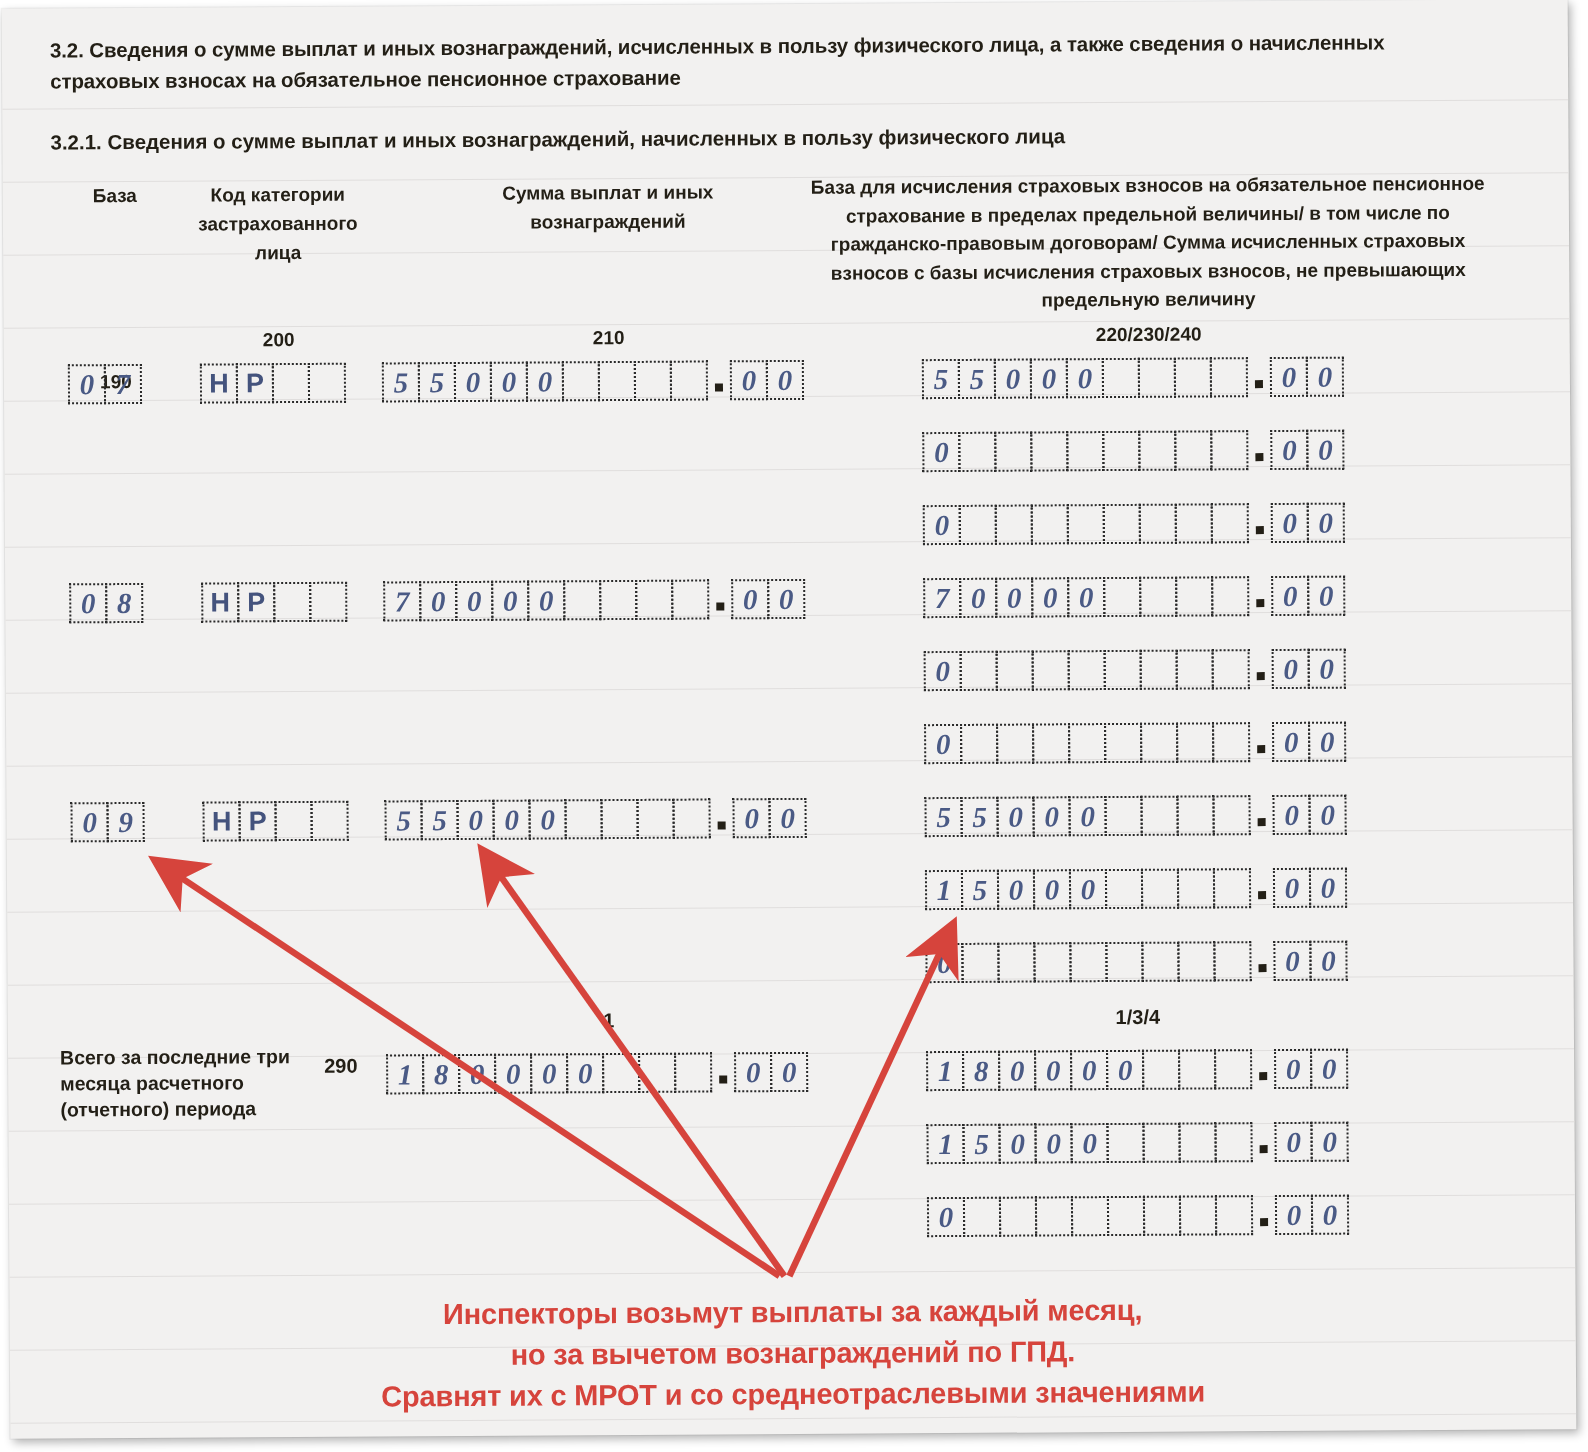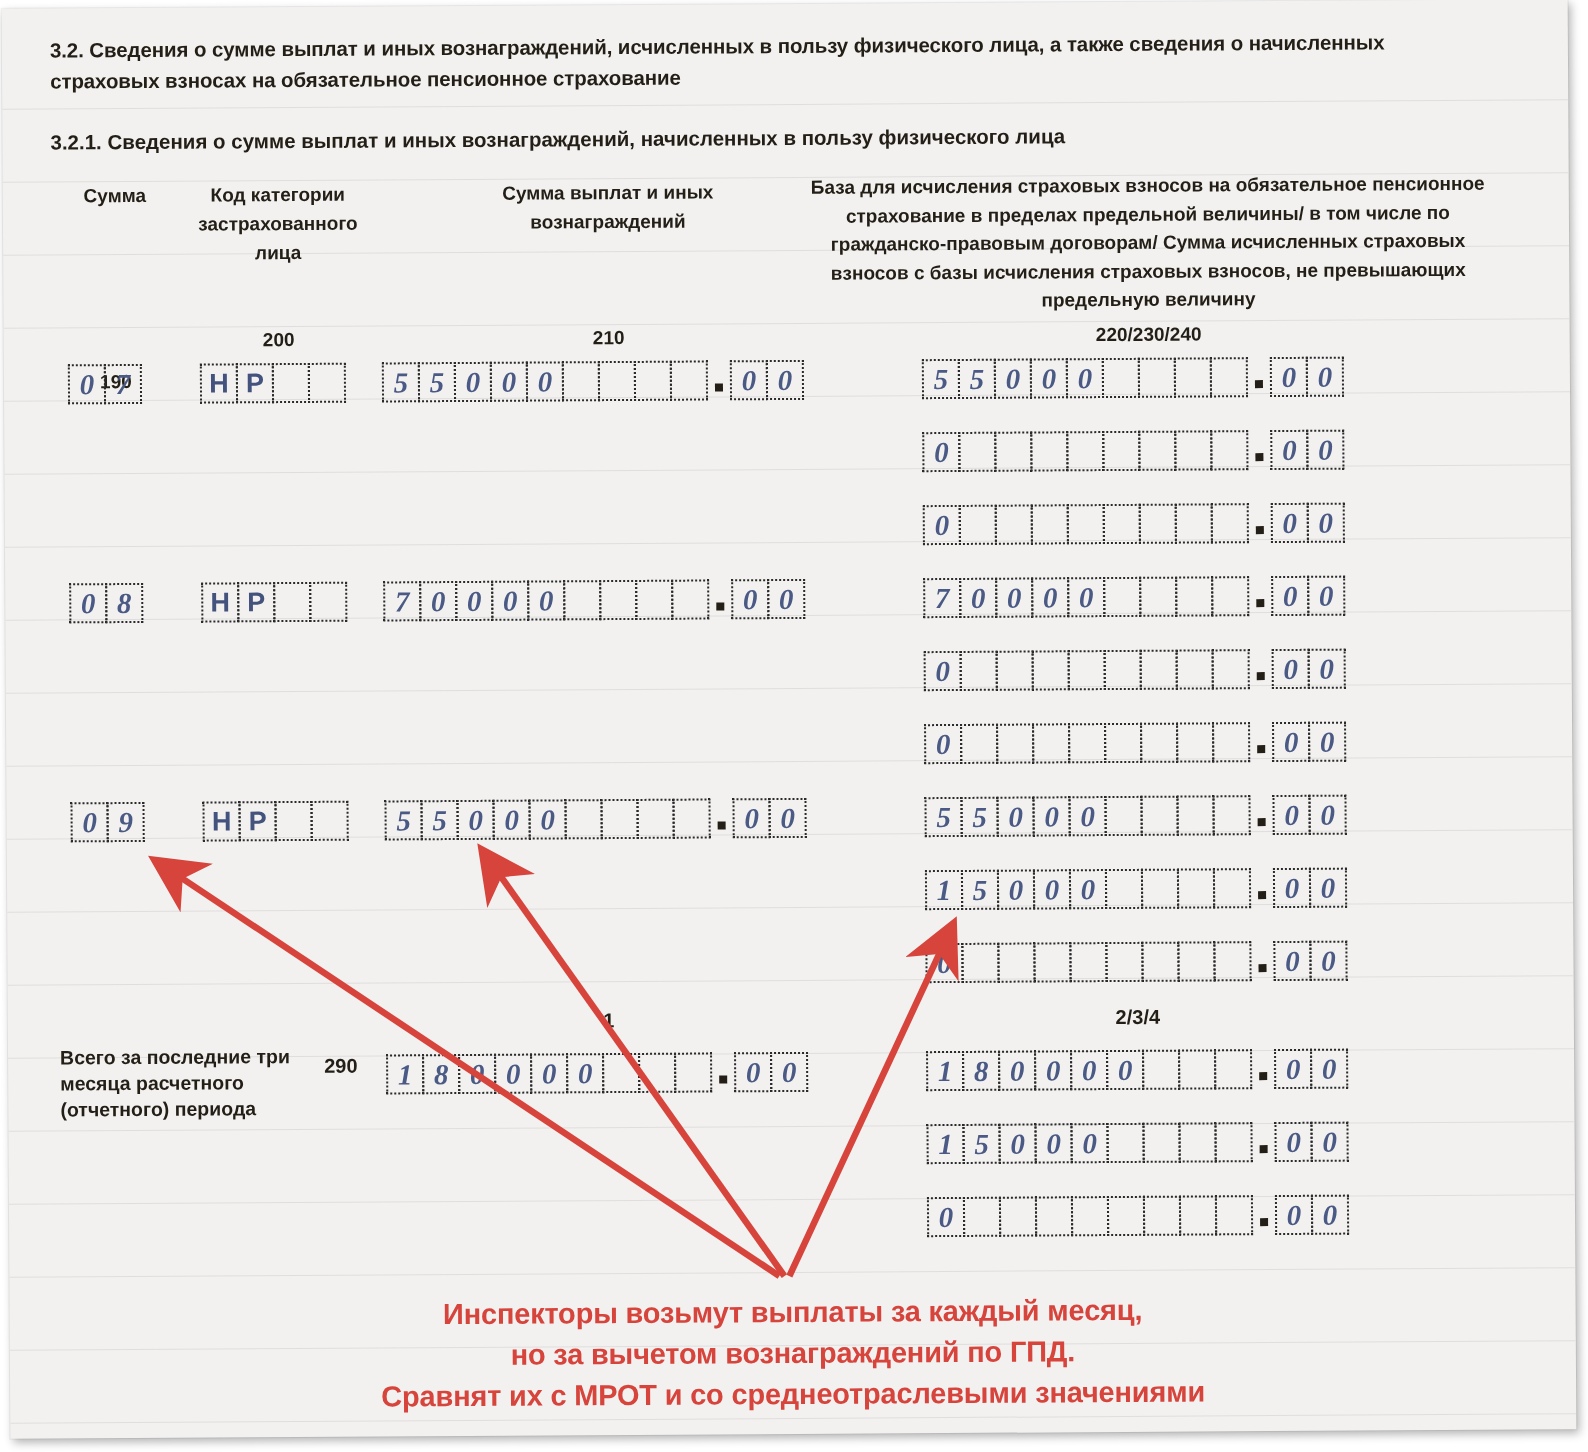--- a/index.html
+++ b/index.html
@@ -122,32 +122,32 @@
       <i style="top: 1268px;"></i>
       <i style="top: 1341px;"></i>
       <i style="top: 1414px;"></i>
     </div>
 
   <div class="inner" id="inner">
 
     <div class="h-main">3.2. Сведения о сумме выплат и иных вознаграждений, исчисленных в пользу физического лица, а также сведения о начисленных страховых взносах на обязательное  пенсионное страхование</div>
     <div class="h-sub">3.2.1. Сведения о сумме выплат и иных вознаграждений, начисленных в пользу физического лица</div>
 
-    <div class="colhead" id="ch-month">Сумма</div>
+    <div class="colhead" id="ch-month">База</div>
     <div class="colhead" id="ch-code">Код категории застрахованного лица</div>
     <div class="colhead" id="ch-sum">Сумма выплат и иных вознаграждений</div>
     <div class="colhead" id="ch-base">База для исчисления страховых взносов на обязательное пенсионное страхование в пределах предельной величины/ в том числе по гражданско-правовым договорам/ Сумма исчисленных страховых взносов с базы исчисления страховых взносов, не превышающих предельную величину</div>
 
     <div class="fieldno" id="fn-190">190</div>
     <div class="fieldno" id="fn-200">200</div>
     <div class="fieldno" id="fn-210">210</div>
     <div class="fieldno" id="fn-220">220/230/240</div>
 
     <div class="marker" id="mk-1">1</div>
-    <div class="marker" id="mk-234">2/3/4</div>
+    <div class="marker" id="mk-234">1/3/4</div>
 
     <div class="tot-label">Всего за последние три месяца расчетного (отчетного) периода</div>
     <div class="tot-code">290</div>
 
     <div id="rowhost">
         <div class="boxrow" style="left: 64px; top: 356px;">
           <div class="grp">
             <div class="cell">0</div>
             <div class="cell">7</div>
           </div>

